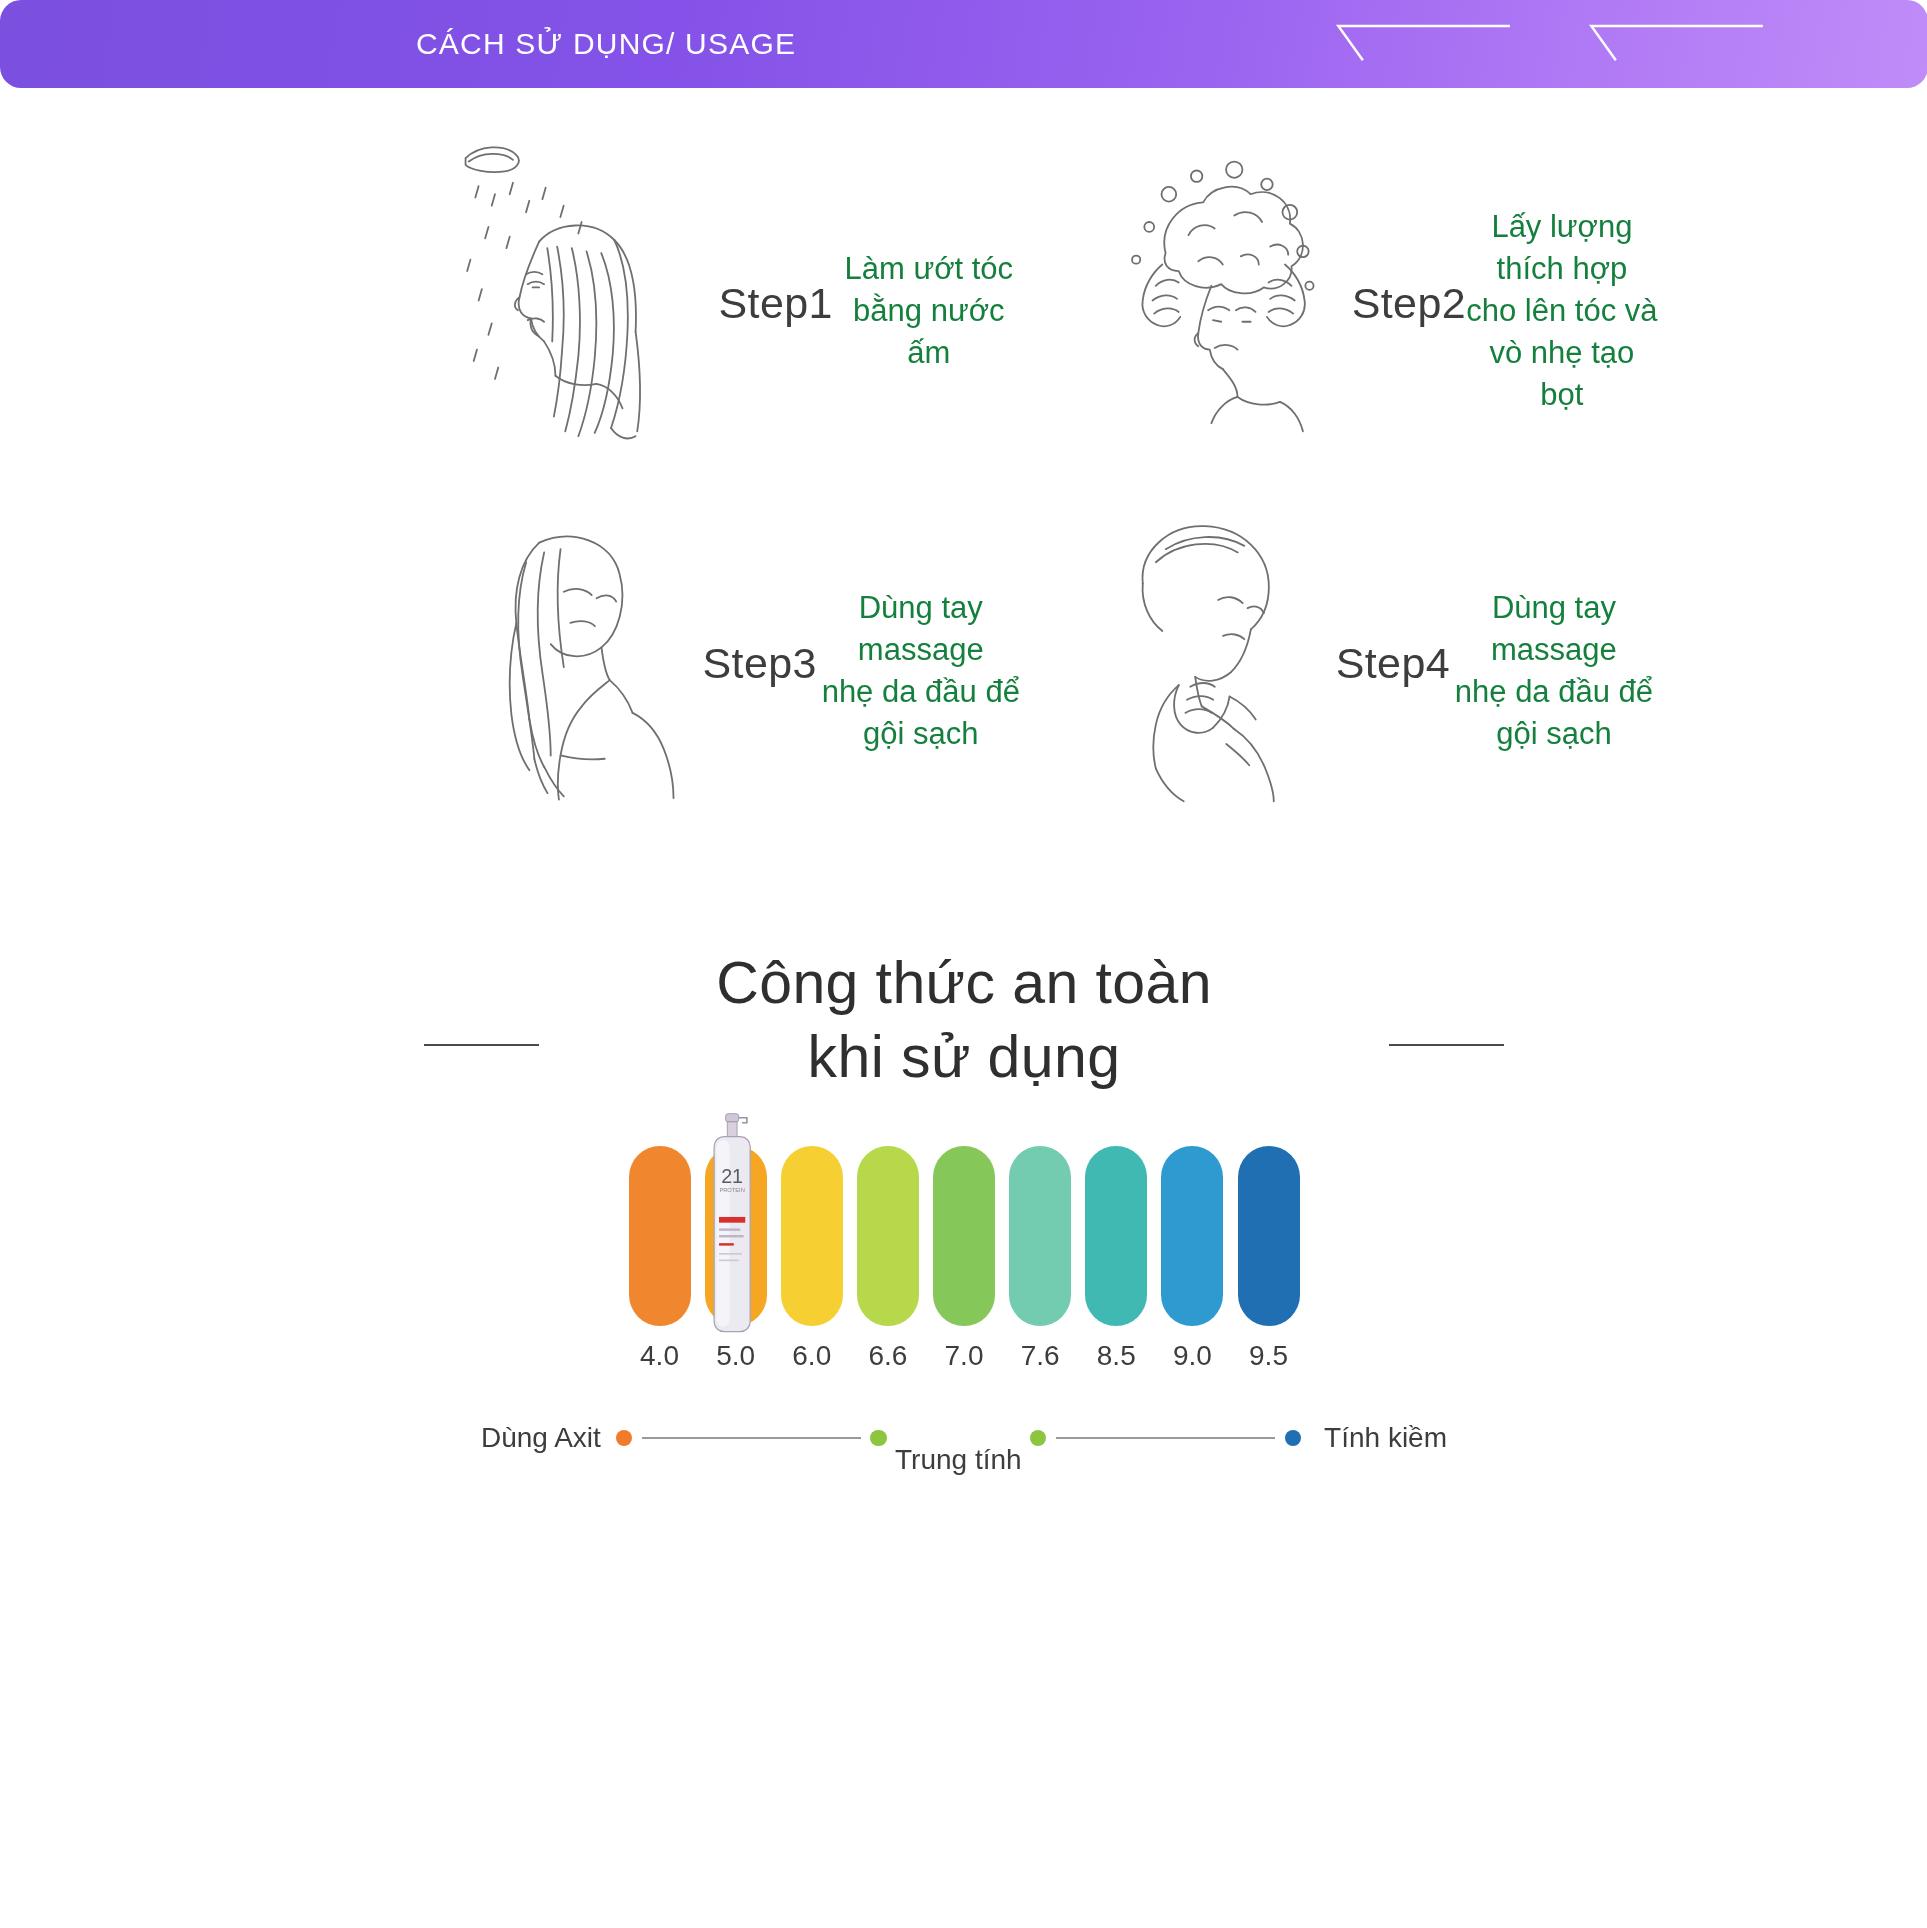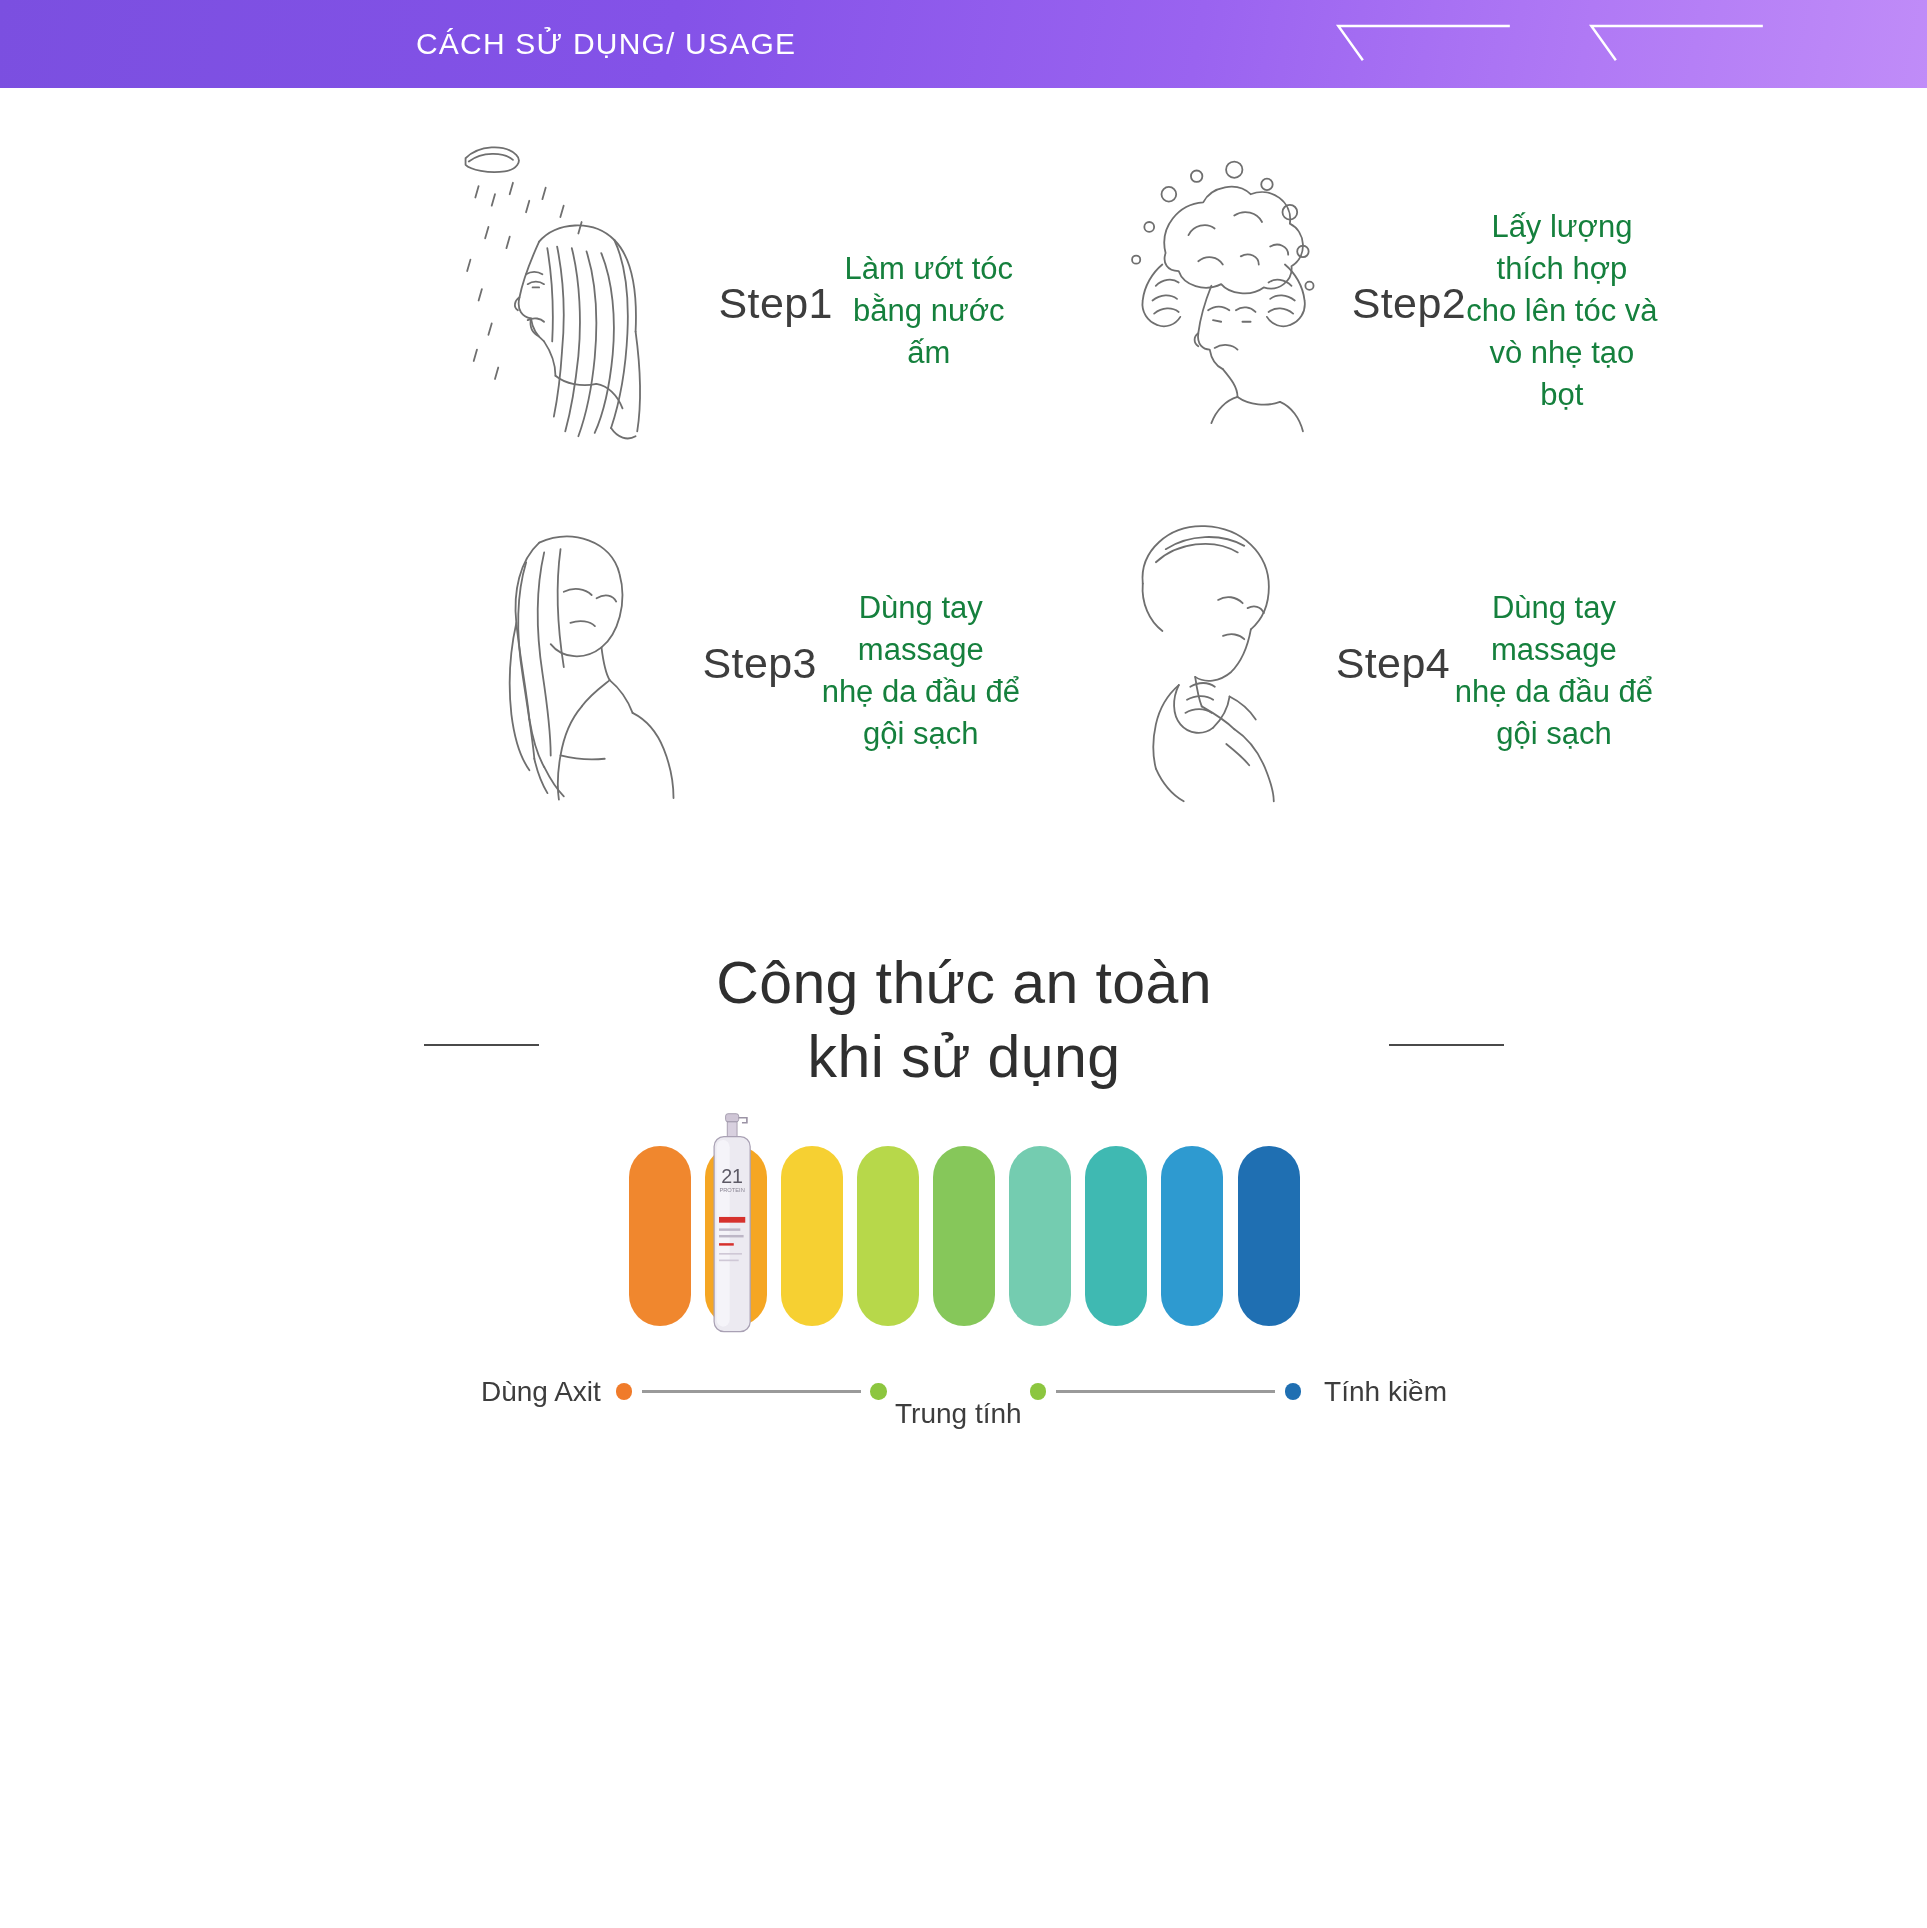--- a/index.html
+++ b/index.html
@@ -16,20 +16,21 @@
     position: relative;
   }
 
   
   .banner {
     position: relative;
     width: 100%;
     height: 88px;
     background: linear-gradient(100deg, #7b4fe0 0%, #8452e8 35%, #9a63f0 62%, #b079f5 82%, #c08cf8 100%);
     overflow: hidden;
+    border-radius: 21px;
   }
   .banner-title {
     position: absolute;
     left: 416px;
     top: 50%;
     transform: translateY(-50%);
     color: #ffffff;
     font-size: 30px;
     letter-spacing: 1.2px;
     white-space: nowrap;
@@ -415,20 +416,31 @@
           <rect x="22" y="142" width="26" height="3" fill="#bdb6c6"></rect>
           <rect x="22" y="150" width="30" height="3" fill="#bdb6c6"></rect>
           <rect x="22" y="160" width="18" height="3" fill="#d6312d"></rect>
           <rect x="22" y="172" width="28" height="2" fill="#cfc8d6"></rect>
           <rect x="22" y="180" width="24" height="2" fill="#cfc8d6"></rect>
         </g>
       </svg>
     </div>
   </div>
 
+  <div class="ph-values">
+    <div class="ph-value">4.0</div>
+    <div class="ph-value">5.0</div>
+    <div class="ph-value">6.0</div>
+    <div class="ph-value">6.6</div>
+    <div class="ph-value">7.0</div>
+    <div class="ph-value">7.6</div>
+    <div class="ph-value">8.5</div>
+    <div class="ph-value">9.0</div>
+    <div class="ph-value">9.5</div>
+  </div>
 
   <div class="ph-legend">
     <span class="legend-label">Dùng Axit</span>
     <span class="legend-dot dot-acid" style="margin-left:14.7px"></span>
     <span class="legend-rail"></span>
     <span class="legend-dot dot-neutral"></span>
     <span class="legend-mid">Trung tính</span>
     <span class="legend-dot dot-neutral"></span>
     <span class="legend-rail"></span>
     <span class="legend-dot dot-base"></span>

